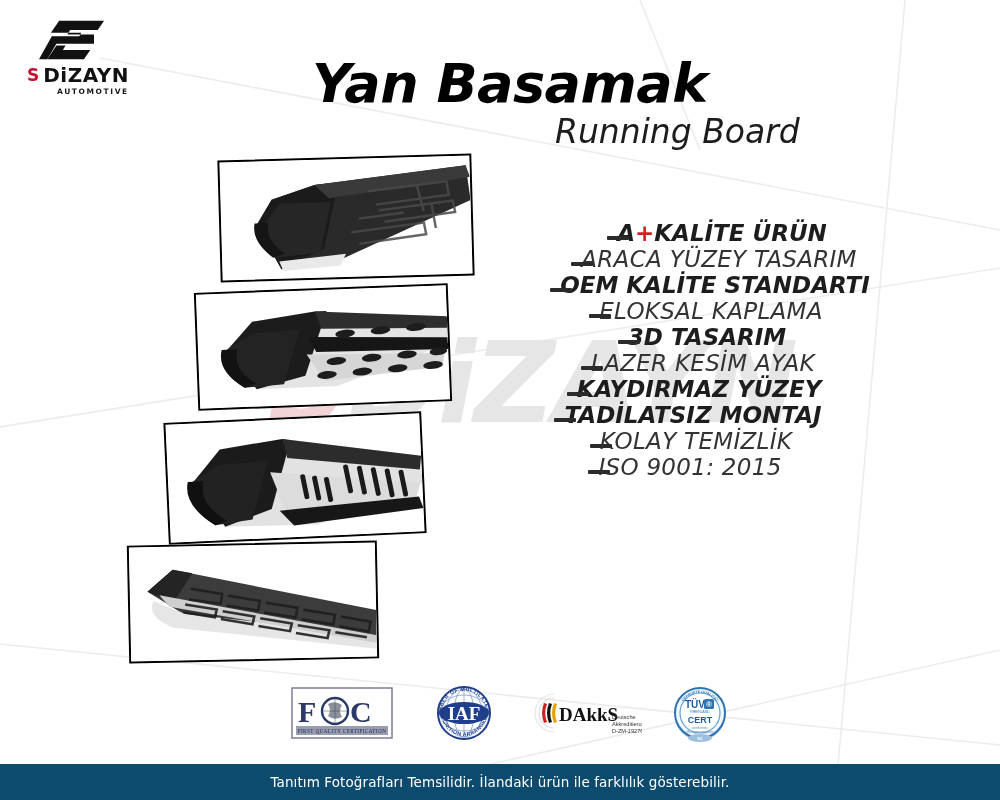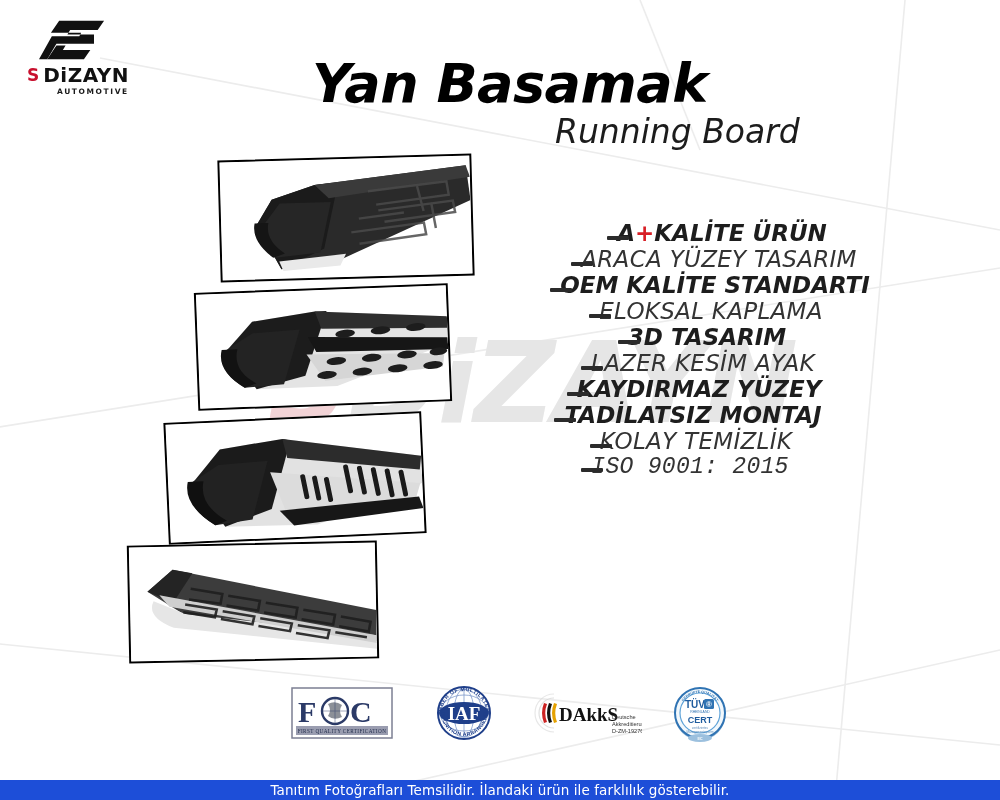--- a/index.html
+++ b/index.html
@@ -99,22 +99,22 @@
 
   
   .certs {
     position:absolute; left:290px; top:683px; z-index:5;
     display:flex; align-items:center; gap:26px;
   }
   .cert { display:block; }
 
   
   .footer {
-    position:absolute; left:0; bottom:0; width:1000px; height:20px;
-    background:#1d4ed8; z-index:6;
+    position:absolute; left:0; bottom:0; width:1000px; height:36px;
+    background:#0c4a6e; z-index:6;
     display:flex; align-items:center; justify-content:center;
   }
   .footer-txt {
     color:#ffffff; font-size:13.5px; font-weight:400; letter-spacing:0.1px;
     font-family:"DejaVu Sans", sans-serif;
   }
 </style>
 </head>
 <body>
 
@@ -272,21 +272,21 @@
       <span class="txt">KAYDIRMAZ YÜZEY</span>
     </div>
     <div class="feat bold" style="padding-left:6px;">
       <span class="dash"></span>
       <span class="txt">TADİLATSIZ MONTAJ</span>
     </div>
     <div class="feat light" style="padding-left:12px;">
       <span class="dash"></span>
       <span class="txt">KOLAY TEMİZLİK</span>
     </div>
-    <div class="feat light" style="padding-left:0px;font-family:Liberation Mono, monospace;">
+    <div class="feat light" style="padding-left:0px;">
       <span class="dash"></span>
       <span class="txt">ISO 9001: 2015</span>
     </div>
   </div>
 
   <div class="certs">
 
     <svg class="cert" width="104" height="54" viewBox="0 0 104 54">
       <rect x="2" y="2" width="100" height="50" fill="#fff" stroke="#7c7f93" stroke-width="1.5"></rect>
       <text x="8" y="36" font-family="'Liberation Serif',serif" font-size="30" font-weight="700" fill="#2b3a67">F</text>

